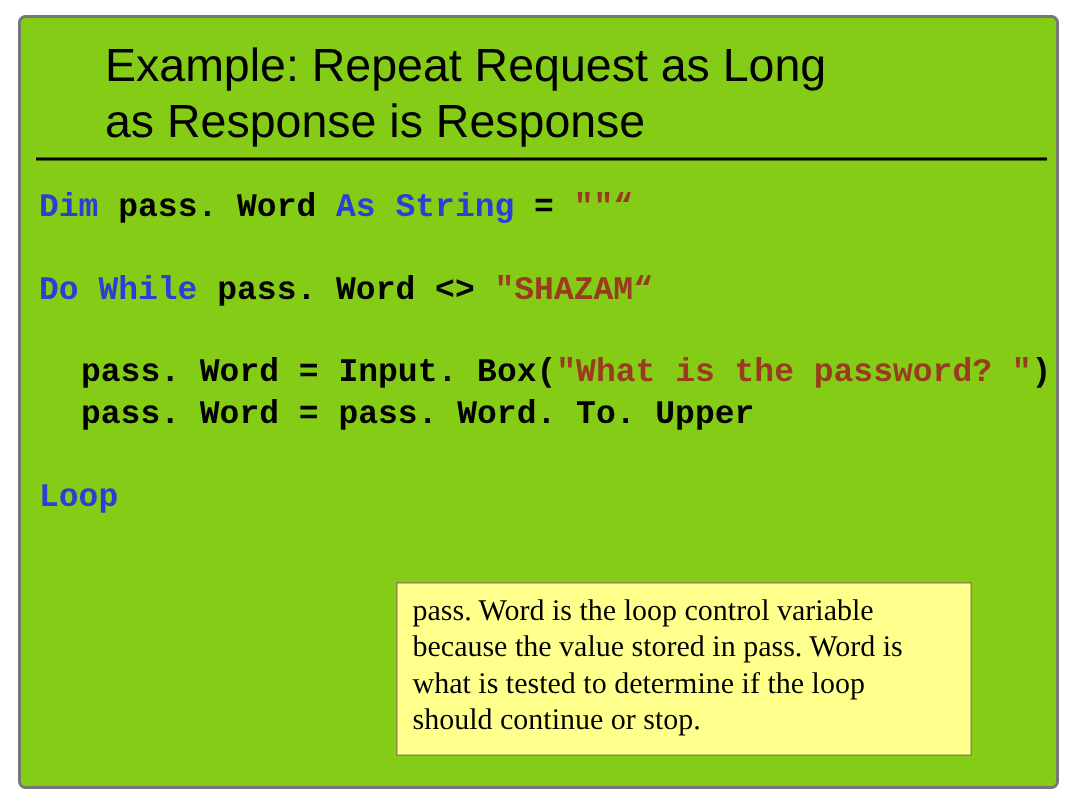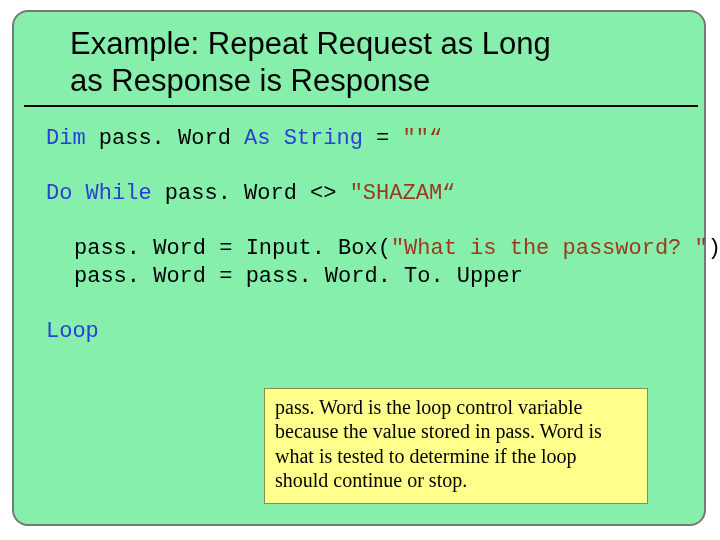--- a/index.html
+++ b/index.html
@@ -10,23 +10,23 @@
     background: #fff;
     font-family: "Times New Roman", Times, serif;
   }
   .slide {
     position: absolute;
     left: 12px;
     top: 10px;
     width: 694px;
     height: 516px;
     border: 2px solid #777;
-    border-radius: 16px;
+    border-radius: 5px;
     box-sizing: border-box;
-    background: #86efac;
+    background: #84cc16;
   }
   .title-wrap {
     margin: 14px 0 0 56px;
     width: 560px;
   }
   .title {
     font-family: Arial, Helvetica, sans-serif;
     font-size: 31px;
     line-height: 1.18;
     color: #000;
@@ -37,23 +37,24 @@
     height: 2px;
     background: #000;
     margin-top: 6px;
     width: 674px;
     margin-left: -46px; 
   }
   .code {
     font-family: "Courier New", Courier, monospace;
     font-size: 22px;
     line-height: 1.25;
-    margin: 18px 0 0 32px;
+    margin: 18px 0 0 12px;
     white-space: pre;
     color: #000;
+    font-weight: bold;
   }
   .code .kw { color: #2a3fd6; }   
   .code .str { color: #9a3a1e; }
   .code .indent { display:inline-block; width: 28px; }
   .callout {
     position: absolute;
     left: 250px;
     top: 376px;
     width: 384px;
     background: #ffff8c;

